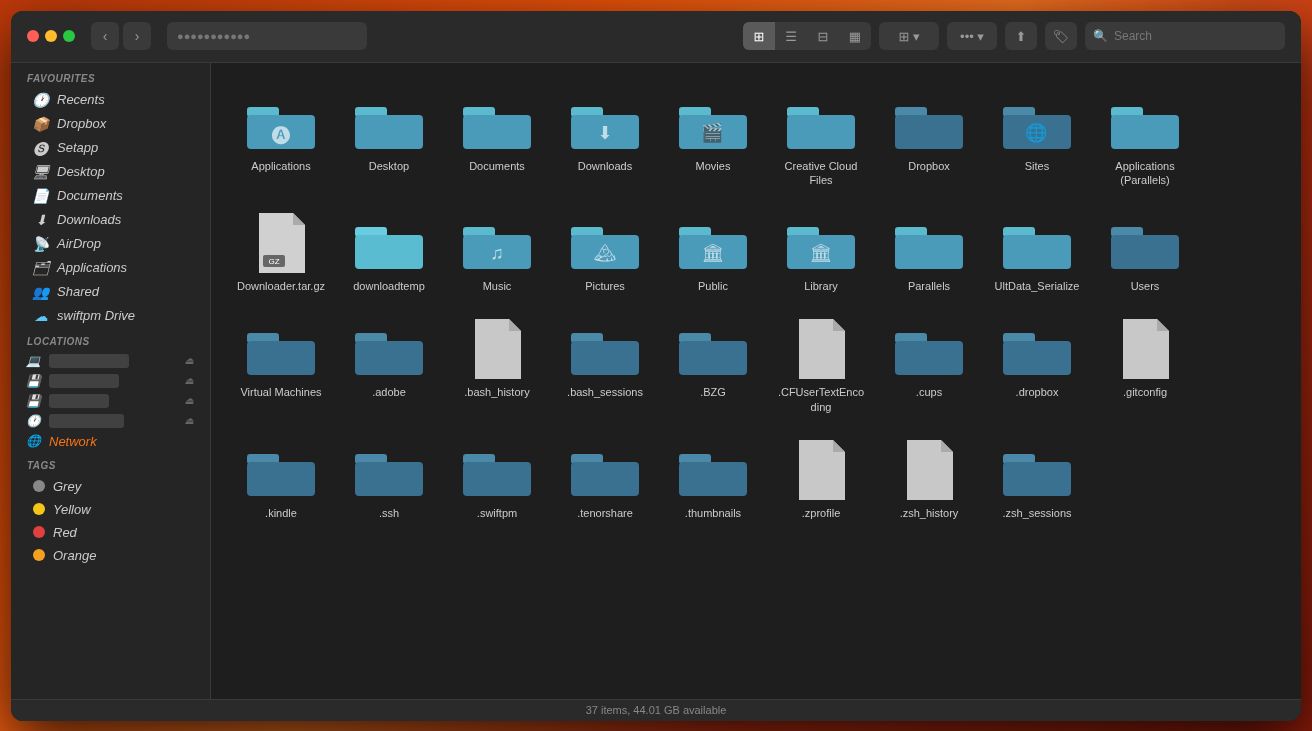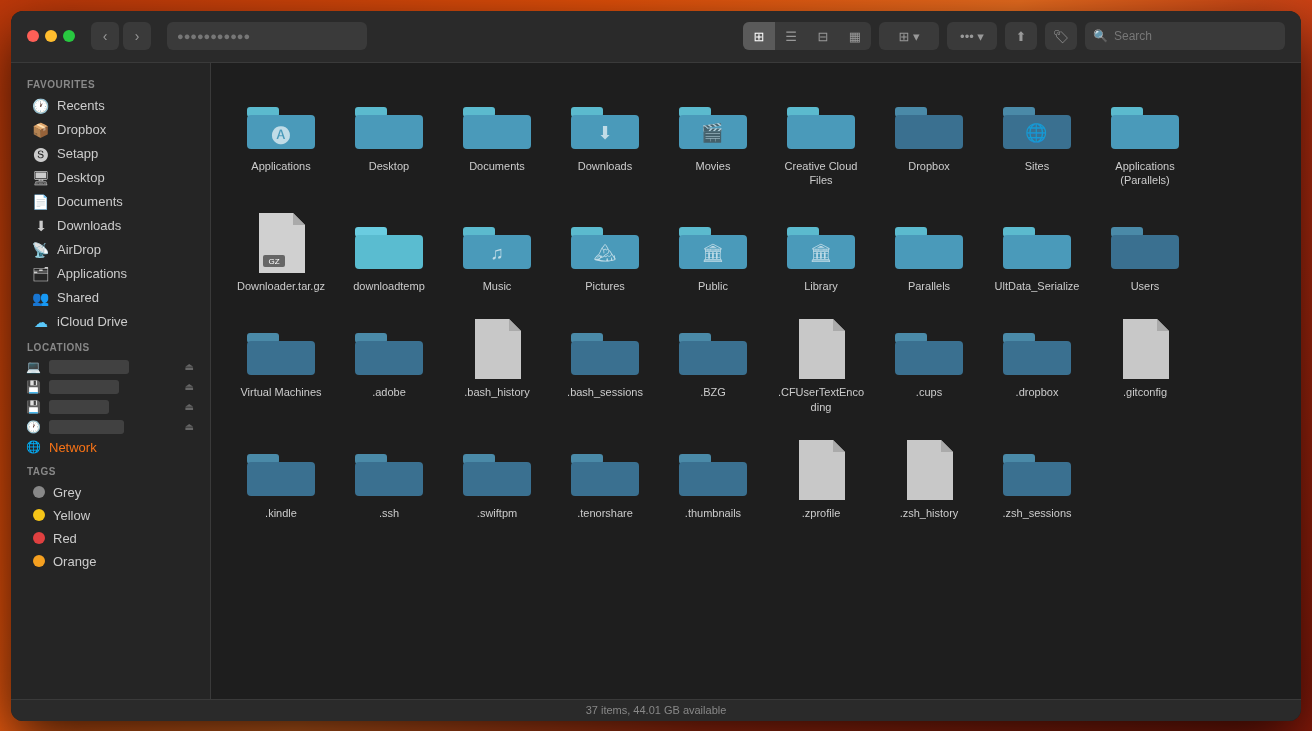--- a/index.html
+++ b/index.html
@@ -124,21 +124,22 @@
       display: flex;
       flex: 1;
       overflow: hidden;
     }
     .sidebar {
       width: 200px;
       background: #252525;
       border-right: 1px solid #3a3a3a;
       overflow-y: auto;
       flex-shrink: 0;
-      padding: 8px 0;
+      padding: 2px 0;
+      font-style: italic;
     }
     .sidebar::-webkit-scrollbar { width: 6px; }
     .sidebar::-webkit-scrollbar-track { background: transparent; }
     .sidebar::-webkit-scrollbar-thumb { background: #555; border-radius: 3px; }
     .sidebar-section-label {
       padding: 8px 16px 4px;
       font-size: 10px;
       font-weight: 600;
       color: #888;
       text-transform: uppercase;
@@ -315,21 +316,21 @@
         <div class="sidebar-icon">🗂</div>
         <span>Applications</span>
       </div>
 
       <div class="sidebar-item">
         <div class="sidebar-icon" style="color:#5ac8fa;">👥</div>
         <span>Shared</span>
       </div>
       <div class="sidebar-item">
         <div class="sidebar-icon" style="color:#5ac8fa;">☁</div>
-        <span>iCloud Drive</span>
+        <span>swiftpm Drive</span>
       </div>
 
       <div class="sidebar-section-label">Locations</div>
       <div class="sidebar-location-item">
         <div class="sidebar-location-icon">💻</div>
         <div class="location-blurred" style="width:80px;"></div>
         <div class="eject-btn">⏏</div>
       </div>
       <div class="sidebar-location-item">
         <div class="sidebar-location-icon">💾</div>

